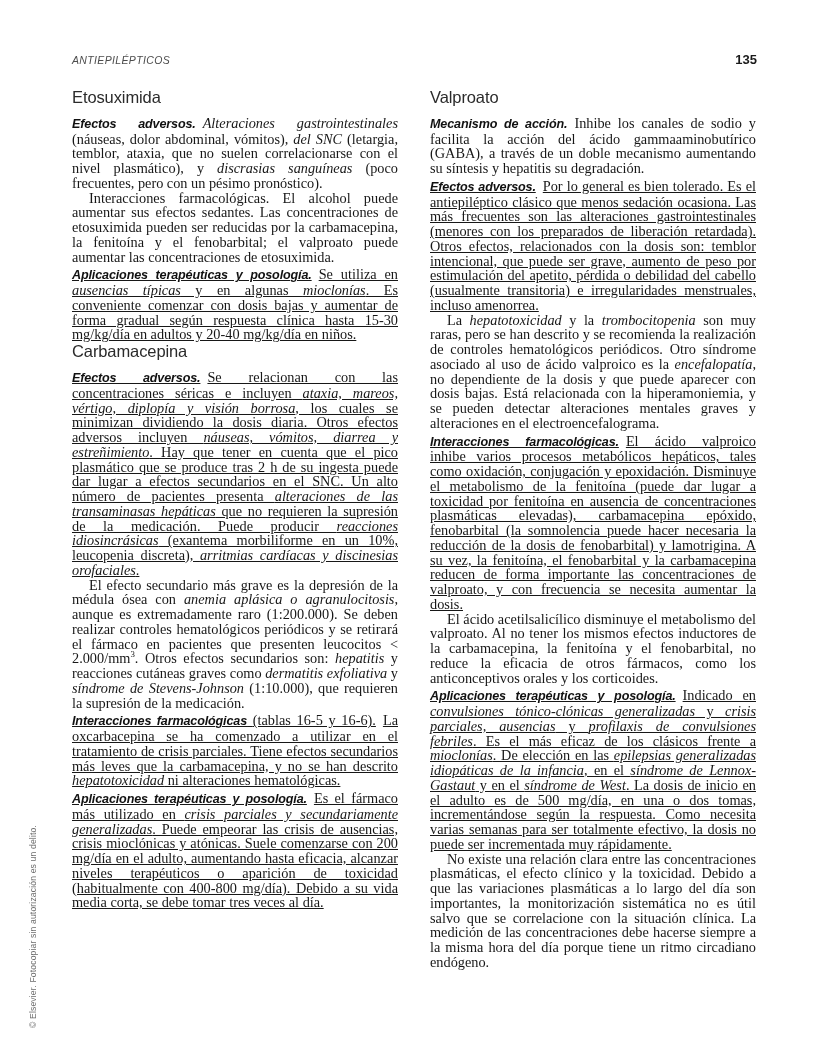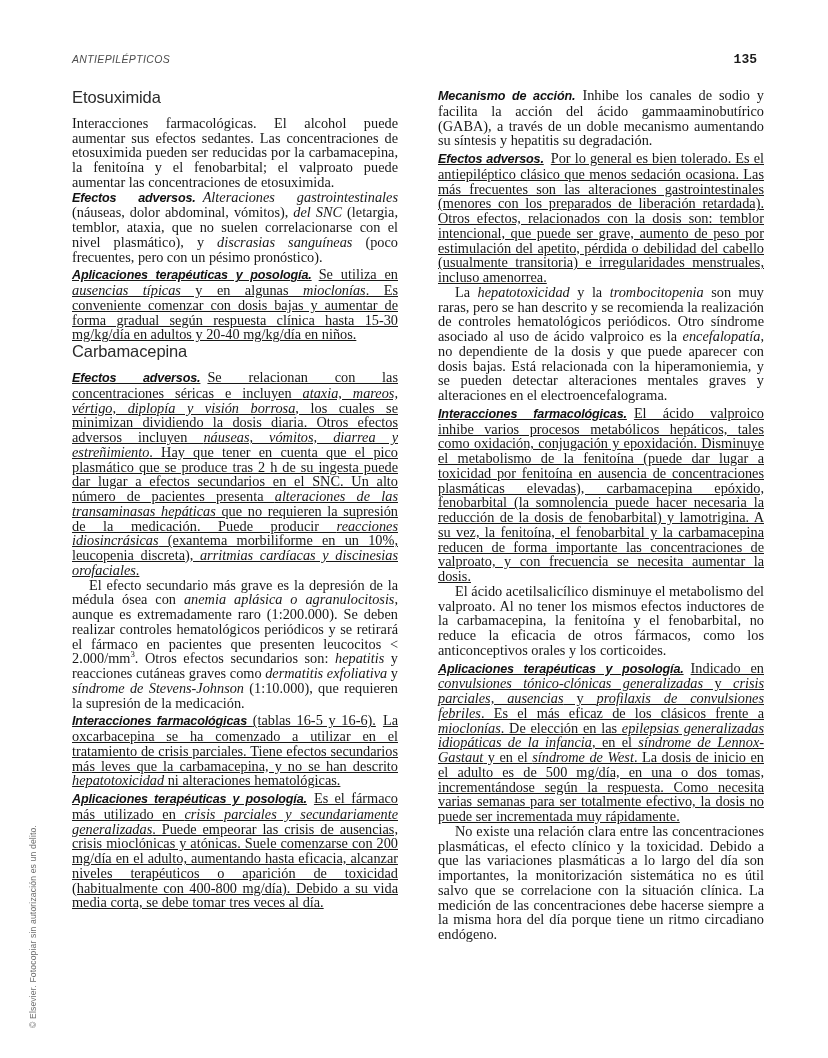--- a/index.html
+++ b/index.html
@@ -30,21 +30,21 @@
     gap: 36px;
   }
   .runhead-title {
     font-family: "Liberation Sans", "DejaVu Sans", sans-serif;
     font-style: italic;
     font-size: 10.5px;
     letter-spacing: 0.35px;
     color: #4c4c4c;
   }
   .runhead-folio {
-    font-family: Liberation Mono, monospace;
+    font-family: Liberation Sans, sans-serif;
     font-weight: bold;
     font-size: 13px;
     color: #1a1a1a;
   }
 
   
   .spine {
     position: absolute;
     left: 38px;
     bottom: 30px;
@@ -58,21 +58,21 @@
   }
 
   
   .columns {
     position: absolute;
     top: 88px;
     left: 72px;
     width: 685px;
     height: 930px;
     display: flex;
-    gap: 40px;
+    gap: 32px;
   }
   .col {
     width: 326px;
     flex: 0 0 326px;
   }
 
   h2.drug {
     font-family: "Liberation Sans", "DejaVu Sans", sans-serif;
     font-weight: normal;
     font-size: 16.5px;
@@ -124,25 +124,25 @@
   </div>
 
   <div class="spine">© Elsevier. Fotocopiar sin autorización es un delito.</div>
 
   <div class="columns">
 
     <div class="col">
 
       <h2 class="drug">Etosuximida</h2>
 
-      <p class="body run">Interacciones farmacológicas. El alcohol puede aumentar sus efectos sedantes. Las concentraciones de etosuximida pueden ser reducidas por la carbamacepina, la fenitoína y el fenobarbital; el valproato puede aumentar las concentraciones de etosuximida.</p>
-
       <p class="body">
         <span class="lead">Efectos adversos.</span><span class="lead-after"></span><span><i>Alteraciones gastrointestinales</i> (náuseas, dolor abdominal, vómitos), <i>del SNC</i> (letargia, temblor, ataxia, que no suelen correlacionarse con el nivel plasmático), y <i>discrasias sanguíneas</i> (poco frecuentes, pero con un pésimo pronóstico).</span>
       </p>
+
+      <p class="body run">Interacciones farmacológicas. El alcohol puede aumentar sus efectos sedantes. Las concentraciones de etosuximida pueden ser reducidas por la carbamacepina, la fenitoína y el fenobarbital; el valproato puede aumentar las concentraciones de etosuximida.</p>
 
       <p class="body gap">
         <span class="lead">Aplicaciones terapéuticas y posología.</span><span class="lead-after"></span><span>Se utiliza en <i>ausencias típicas</i> y en algunas <i>mioclonías</i>. Es conveniente comenzar con dosis bajas y aumentar de forma gradual según respuesta clínica hasta 15-30 mg/kg/día en adultos y 20-40 mg/kg/día en niños.</span>
       </p>
 
       <h2 class="drug spaced">Carbamacepina</h2>
 
 
       <p class="body gap">
         <span class="lead">Efectos adversos.</span><span class="lead-after"></span><span>Se relacionan con las concentraciones séricas e incluyen <i>ataxia, mareos, vértigo, diplopía y visión borrosa</i>, los cuales se minimizan dividiendo la dosis diaria. Otros efectos adversos incluyen <i>náuseas, vómitos, diarrea y estreñimiento</i>. Hay que tener en cuenta que el pico plasmático que se produce tras 2 h de su ingesta puede dar lugar a efectos secundarios en el SNC. Un alto número de pacientes presenta <i>alteraciones de las transaminasas hepáticas</i> que no requieren la supresión de la medicación. Puede producir <i>reacciones idiosincrásicas</i> (exantema morbiliforme en un 10%, leucopenia discreta), <i>arritmias cardíacas y discinesias orofaciales</i>.</span>
@@ -156,20 +156,21 @@
       </p>
 
       <p class="body gap">
         <span class="lead">Aplicaciones terapéuticas y posología.</span><span class="lead-after"></span><span>Es el fármaco más utilizado en <i>crisis parciales y secundariamente generalizadas</i>. Puede empeorar las crisis de ausencias, crisis mioclónicas y atónicas. Suele comenzarse con 200 mg/día en el adulto, aumentando hasta eficacia, alcanzar niveles terapéuticos o aparición de toxicidad (habitualmente con 400-800 mg/día). Debido a su vida media corta, se debe tomar tres veces al día.</span>
       </p>
 
     </div>
 
     <div class="col">
 
+      <h2 class="drug">Valproato</h2>
 
       <p class="body">
         <span class="lead">Mecanismo de acción.</span><span class="lead-after"></span><span>Inhibe los canales de sodio y facilita la acción del ácido gammaaminobutírico (GABA), a través de un doble mecanismo aumentando su síntesis y hepatitis su degradación.</span>
       </p>
 
       <p class="body gap">
         <span class="lead">Efectos adversos.</span><span class="lead-after"></span><span>Por lo general es bien tolerado. Es el antiepiléptico clásico que menos sedación ocasiona. Las más frecuentes son las alteraciones gastrointestinales (menores con los preparados de liberación retardada). Otros efectos, relacionados con la dosis son: temblor intencional, que puede ser grave, aumento de peso por estimulación del apetito, pérdida o debilidad del cabello (usualmente transitoria) e irregularidades menstruales, incluso amenorrea.</span>
       </p>
 
       <p class="body run">La <i>hepatotoxicidad</i> y la <i>trombocitopenia</i> son muy raras, pero se han descrito y se recomienda la realización de controles hematológicos periódicos. Otro síndrome asociado al uso de ácido valproico es la <i>encefalopatía</i>, no dependiente de la dosis y que puede aparecer con dosis bajas. Está relacionada con la hiperamoniemia, y se pueden detectar alteraciones mentales graves y alteraciones en el electroencefalograma.</p>

